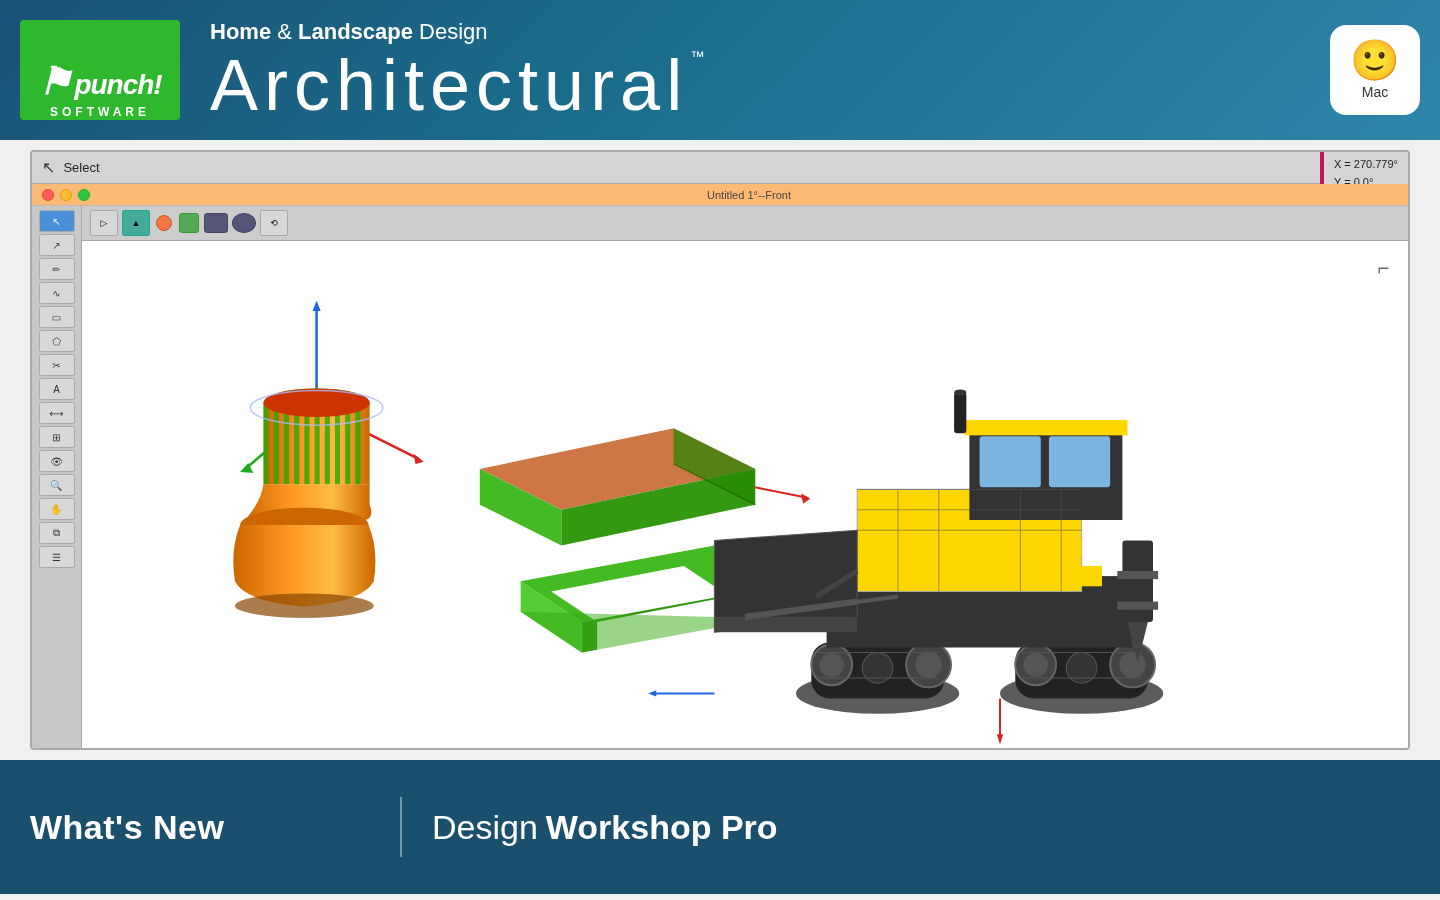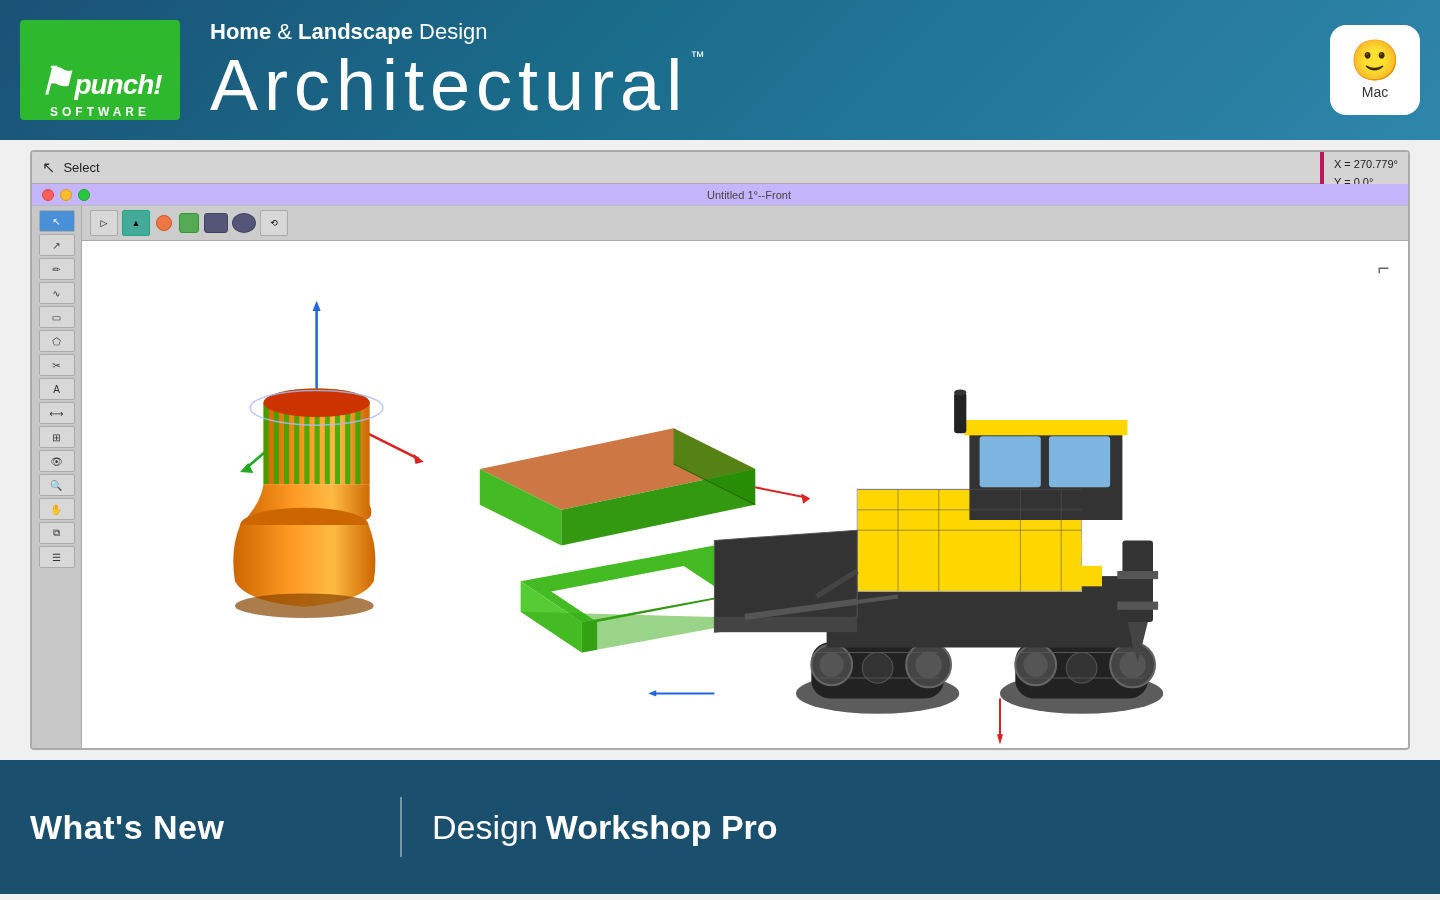--- a/index.html
+++ b/index.html
@@ -127,21 +127,21 @@
       border-left: 4px solid #be185d;
     }
 
     
     #window-titlebar {
       position: absolute;
       top: 32px;
       left: 0;
       right: 0;
       height: 22px;
-      background: #c4b5fd;
+      background: #fdba74;
       border-bottom: 1px solid #bbb;
       display: flex;
       align-items: center;
       padding: 0 10px;
     }
     #window-buttons {
       display: flex;
       gap: 6px;
       margin-right: 10px;
     }

